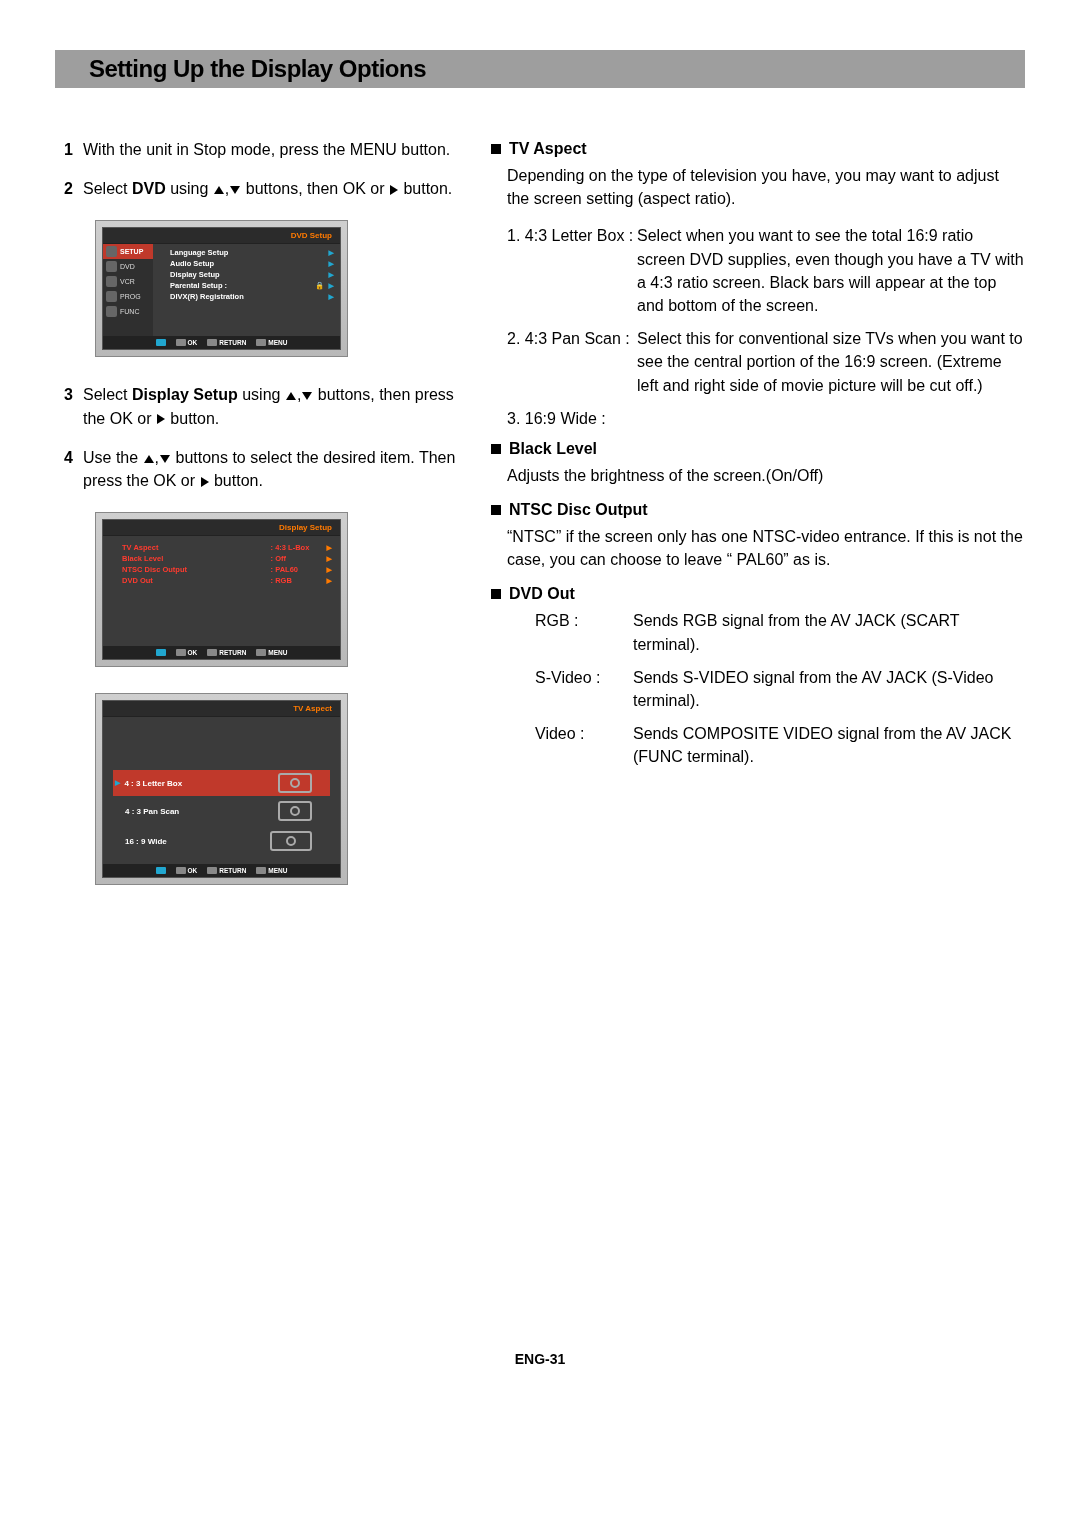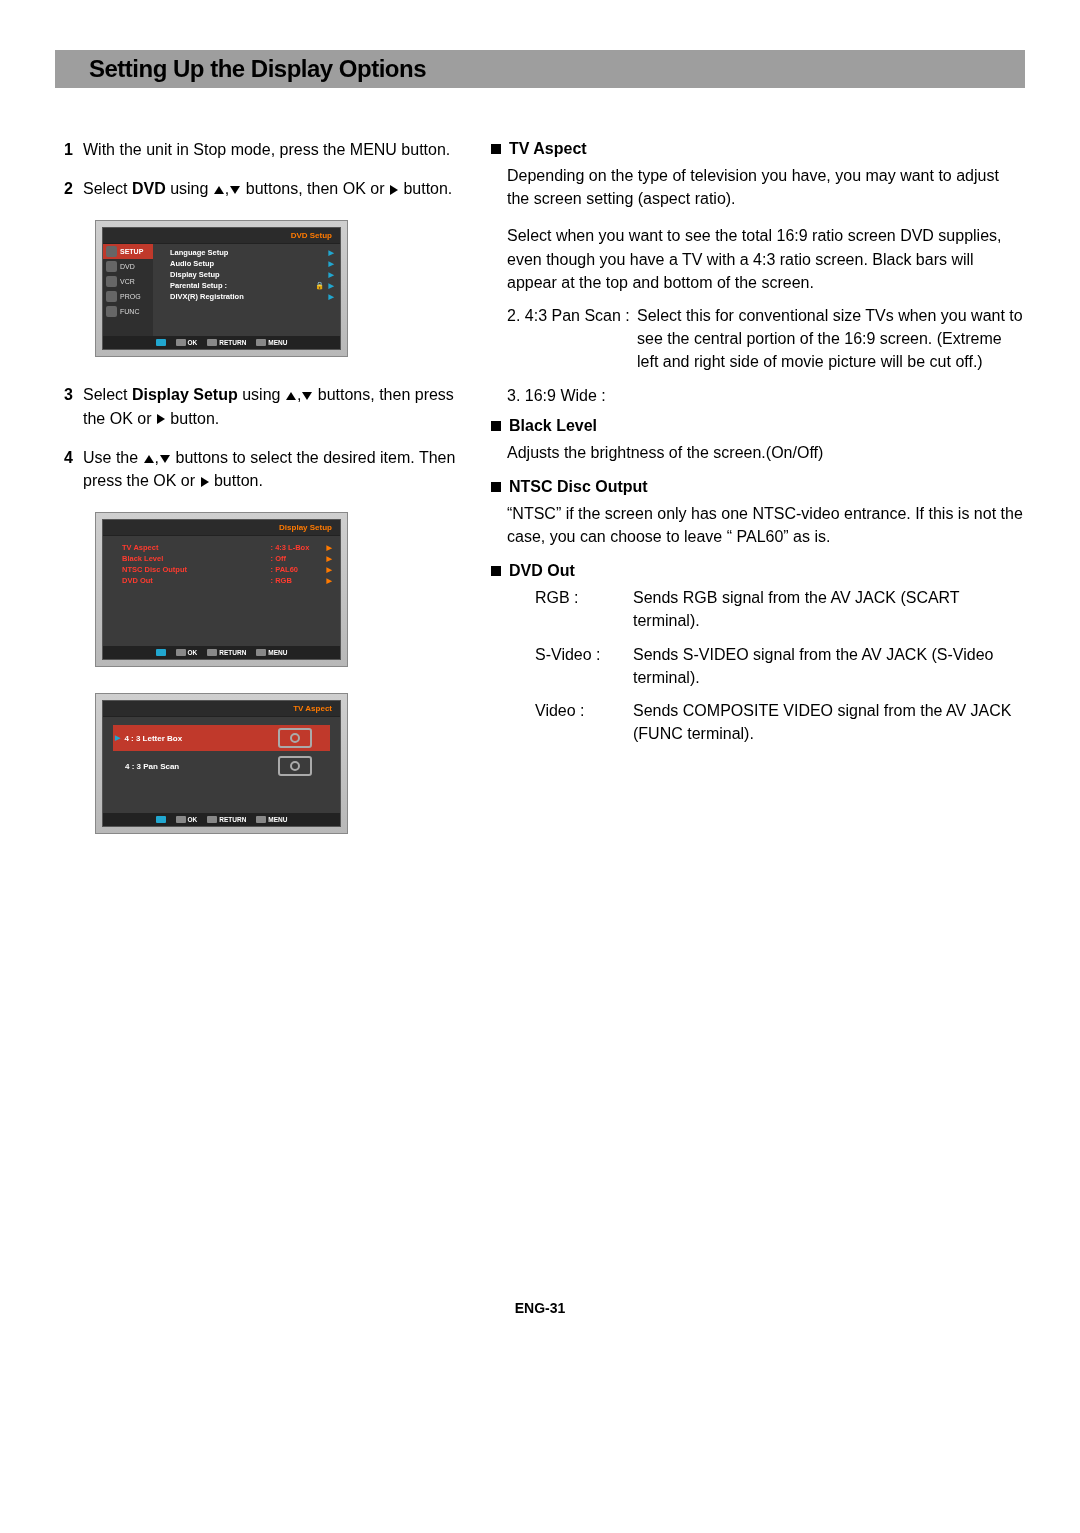--- a/index.html
+++ b/index.html
@@ -115,21 +115,21 @@
     padding: 3px 4px;
     font-size: 6.5px;
     color:#fff;
     font-weight:700;
   }
   .osd-foot .fi { display:flex; align-items:center; gap:2px;}
   .osd-foot .chip { width:10px; height:7px; background:#888; border-radius:1px;}
   .osd-foot .chip.hl { background:#21a7d0;}
 
   
-  .osd-aspect .osd-body { min-height: 96px; padding:8px 10px; display:block;}
+  .osd-aspect .osd-body { min-height: 96px; padding:8px 10px; display:block;margin-top:45px;}
   .aspect-row {
     display:flex; align-items:center;
     padding: 5px 2px;
     font-size:8px; font-weight:700; color:#fff;
   }
   .aspect-row.sel { background:#c0392b; padding:3px 2px;}
   .aspect-row .albl { flex:1;}
   .aspect-row .ind { color:#21a7d0; margin-right:4px; font-size:7px;}
   .tv-box {
     width: 34px; height: 20px;
@@ -322,20 +322,26 @@
               <span class="tv-box">
                   <span class="tv-circle"></span>
                 </span>
             </div>
             <div class="aspect-row">
               <span class="albl" style="padding-left:10px;">4 : 3 Pan Scan</span>
               <span class="tv-box">
                   <span class="tv-circle"></span>
                 </span>
             </div>
+            <div class="aspect-row">
+              <span class="albl" style="padding-left:10px;">16 : 9 Wide</span>
+              <span class="tv-box" style="width:42px;">
+                  <span class="tv-circle"></span>
+                </span>
+            </div>
           </div>
           <div class="osd-foot">
             <div class="fi">
                 <span class="chip hl"></span>
               </div>
             <div class="fi">
                 <span class="chip"></span>
                 <span>OK</span>
               </div>
             <div class="fi">
@@ -354,20 +360,21 @@
 
     <div class="col-right">
 
       <div class="sect-title">
           <span class="sq"></span>
           <span>TV Aspect</span>
         </div>
       <div class="para">Depending on the type of television you have, you may want to adjust the screen setting (aspect ratio).</div>
 
       <div class="def-row">
+          <div class="term">1. 4:3 Letter Box :</div>
           <div class="desc">Select when you want to see the total 16:9 ratio screen DVD supplies, even though you have a TV with a 4:3 ratio screen. Black bars will appear at the top and bottom of the screen.</div>
         </div>
       <div class="def-row">
           <div class="term">2. 4:3 Pan Scan :</div>
           <div class="desc">Select this for conventional size TVs when you want to see the central portion of the 16:9 screen. (Extreme left and right side of movie picture will be cut off.)</div>
         </div>
       <div class="def-row">
           <div class="term">3. 16:9 Wide :</div>
         </div>
 

